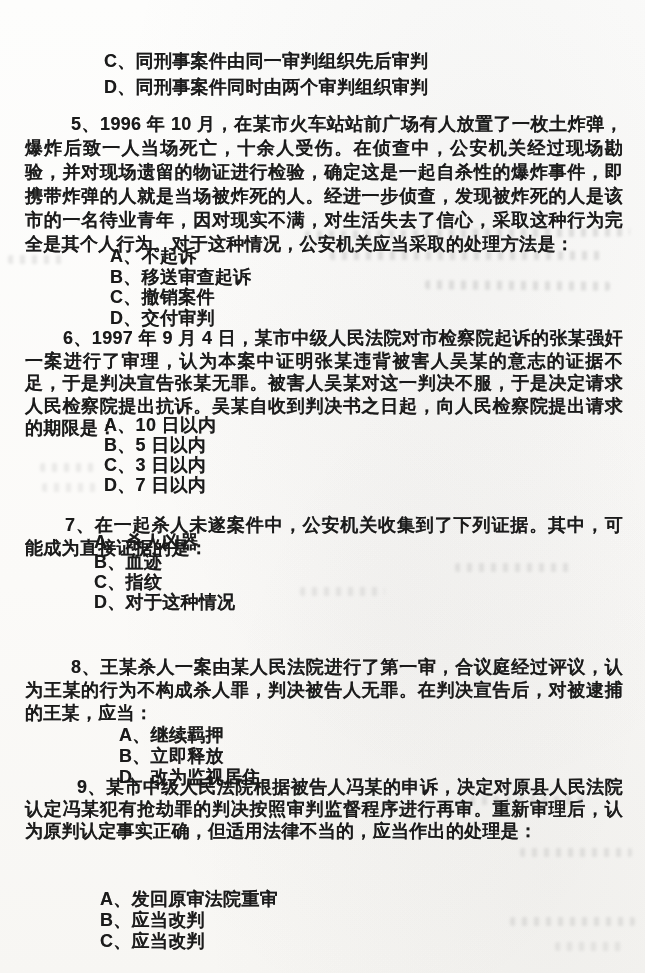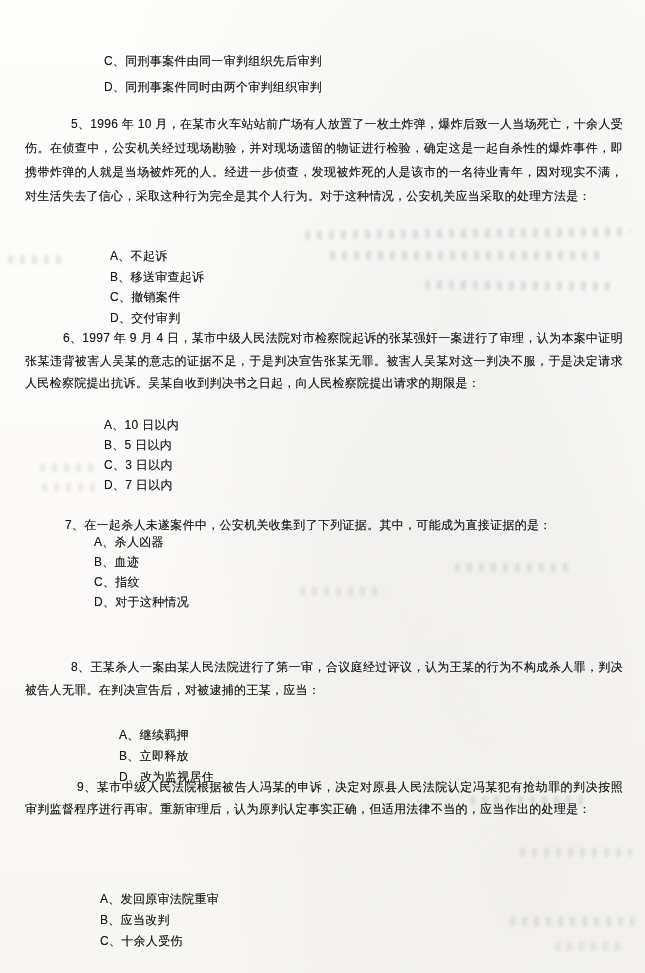--- a/index.html
+++ b/index.html
@@ -8,22 +8,22 @@
     position:absolute;left:0;top:0;width:645px;height:973px;overflow:hidden;
     background:
       radial-gradient(ellipse at 75% 22%, rgba(90,90,90,0.05), transparent 55%),
       radial-gradient(ellipse at 60% 62%, rgba(110,110,110,0.04), transparent 50%),
       radial-gradient(ellipse at 85% 90%, rgba(100,100,100,0.05), transparent 45%),
       linear-gradient(180deg,#fdfdfc 0%, #fbfaf8 60%, #f7f6f3 100%);
     color:#1b1b1b;
   }
   .txt{
     position:absolute;
-    font-size:12px;
-    font-weight:400;
+    font-size:18px;
+    font-weight:700;
     color:#1b1b1b;
     letter-spacing:0.3px;
     text-shadow:0 0 0.5px rgba(25,25,25,0.55);
   }
   .stem{left:25px;width:598px;text-align:justify;}
   .opt{white-space:nowrap;}
 
   .cd-block{top:48px;left:104px;line-height:26px;}
   .q5-stem{top:112px;line-height:24px;text-indent:46px;}
   .q5-opts{top:246px;left:110px;line-height:20.5px;}
@@ -95,21 +95,21 @@
   <div class="txt q8-opts">
     <div class="opt">A、继续羁押</div>
     <div class="opt">B、立即释放</div>
     <div class="opt">D、改为监视居住</div>
   </div>
 
   <div class="txt stem q9-stem">9、某市中级人民法院根据被告人冯某的申诉，决定对原县人民法院认定冯某犯有抢劫罪的判决按照审判监督程序进行再审。重新审理后，认为原判认定事实正确，但适用法律不当的，应当作出的处理是：</div>
   <div class="txt q9-opts">
     <div class="opt">A、发回原审法院重审</div>
     <div class="opt">B、应当改判</div>
-    <div class="opt">C、十余人受伤</div>
+    <div class="opt">C、应当改判</div>
   </div>
 
   <div class="smudge s1"></div>
   <div class="smudge s2"></div>
   <div class="smudge s3"></div>
   <div class="smudge s4"></div>
   <div class="smudge s5"></div>
   <div class="smudge s6"></div>
   <div class="smudge s7"></div>
   <div class="smudge s8"></div>

